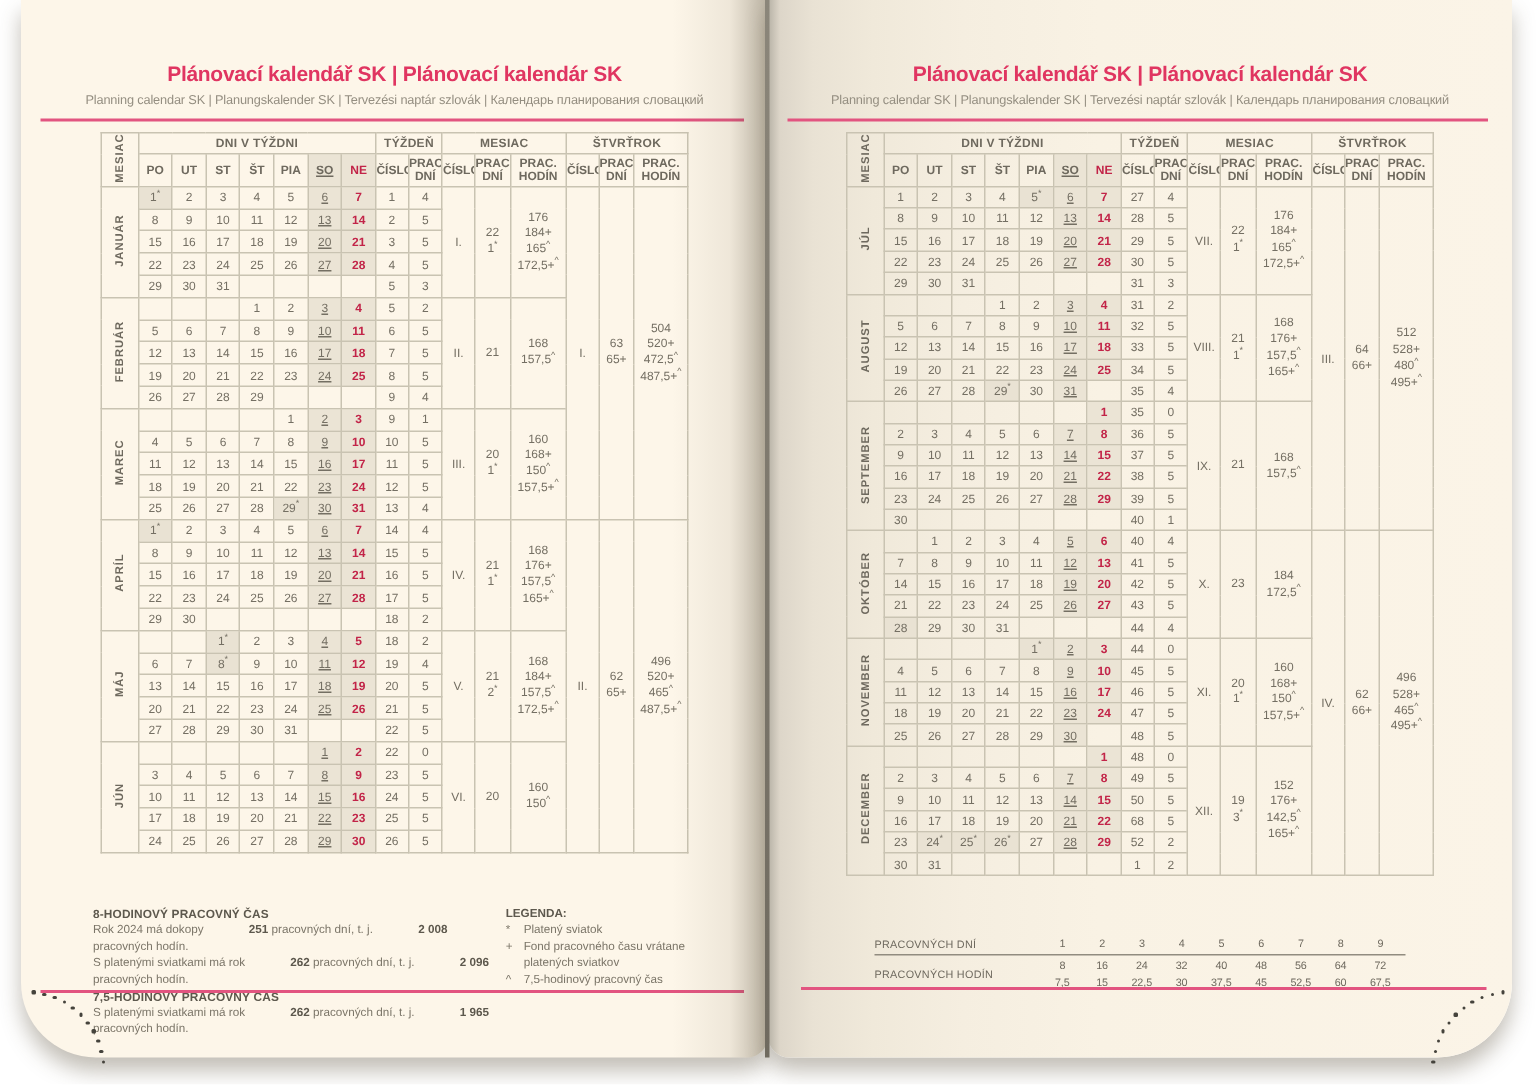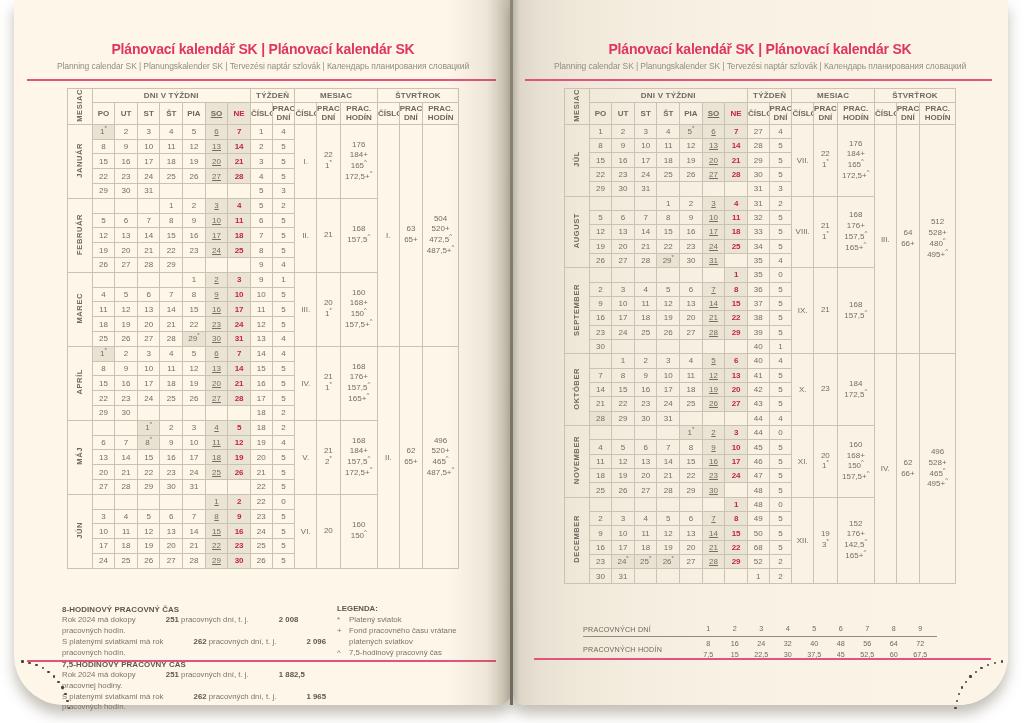--- a/index.html
+++ b/index.html
@@ -485,21 +485,20 @@
             </tr>
           </tbody>
         </table>
     </div>
     <div class="footer" id="footL">
         <div class="foot-text">
           <div class="ft-title">8-HODINOVÝ PRACOVNÝ ČAS</div>
           <div>Rok 2024 má dokopy <b>251</b> pracovných dní, t. j. <b>2 008</b> pracovných hodín.</div>
           <div>S platenými sviatkami má rok <b>262</b> pracovných dní, t. j. <b>2 096</b> pracovných hodín.</div>
           <div class="ft-title">7,5-HODINOVÝ PRACOVNÝ ČAS</div>
-          <div>Rok 2024 má dokopy <b>251</b> pracovných dní, t. j. <b>1 882,5</b> pracovnej hodiny.</div>
           <div>S platenými sviatkami má rok <b>262</b> pracovných dní, t. j. <b>1 965</b> pracovných hodín.</div>
         </div>
         <div class="legend">
           <div class="lg-title">LEGENDA:</div>
           <div class="lg-item">
             <span class="lg-sym">*</span>
             <span>Platený sviatok</span>
           </div>
           <div class="lg-item">
             <span class="lg-sym">+</span>

